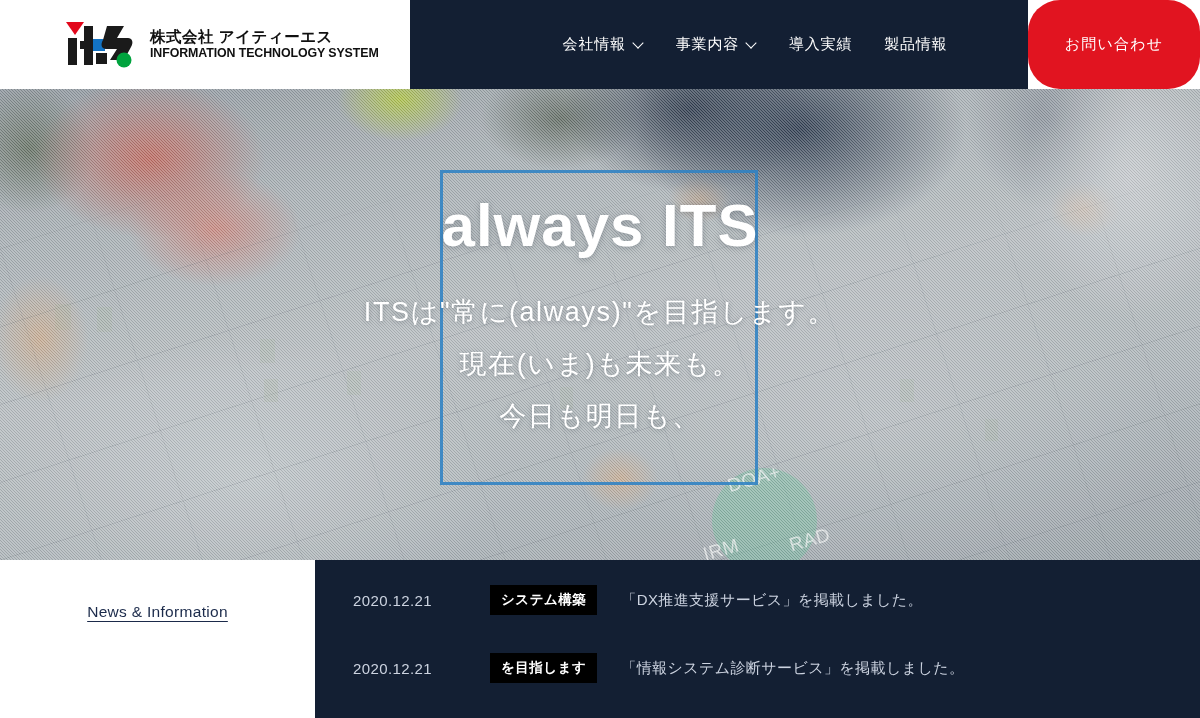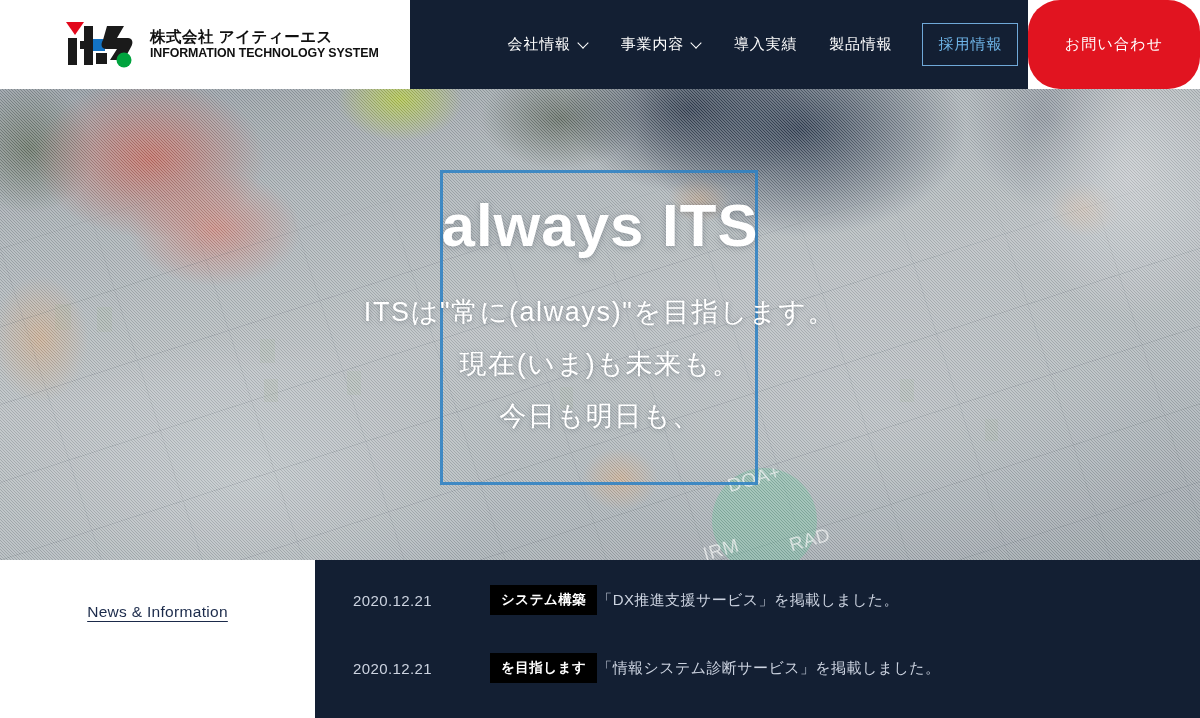--- a/index.html
+++ b/index.html
@@ -167,21 +167,21 @@
   #news-panel {
     position:absolute; left:315px; top:0; width:885px; height:158px;
     background:#131f33; padding:23px 0 16px 38px; overflow:hidden;
   }
   .news-row { display:flex; align-items:center; height:34px; margin-bottom:34px; }
   .news-date {
     color:#ccd3e0; font-size:15px; width:112px; flex:none; letter-spacing:0.4px;
   }
   .news-tag {
     background:#000000; color:#ffffff; font-size:13.5px; font-weight:bold;
-    padding:6px 11px; margin-left:25px; flex:none;
+    padding:6px 11px; margin-left:25px; margin-right:24px; flex:none;
     letter-spacing:0.5px; white-space:nowrap;
   }
   .news-text { color:#ccd3e0; font-size:15px; letter-spacing:0.4px; white-space:nowrap; }
 </style>
 </head>
 <body>
 
 <div id="page">
 
   <div id="header">
@@ -220,23 +220,20 @@
       </a>
       <a class="nav-item" href="#">
         <span>事業内容</span>
         <span class="chev"></span>
       </a>
       <a class="nav-item" href="#">
         <span>導入実績</span>
       </a>
       <a class="nav-item" href="#">
         <span>製品情報</span>
-      </a>
-      <a class="nav-item recruit" href="#">
-        <span>採用情報</span>
       </a>
     </nav>
 
     <a id="contact-btn" href="#">
       <span>お問い合わせ</span>
     </a>
   </div>
 
   <div id="hero">
     <div id="hero-photo"></div>

